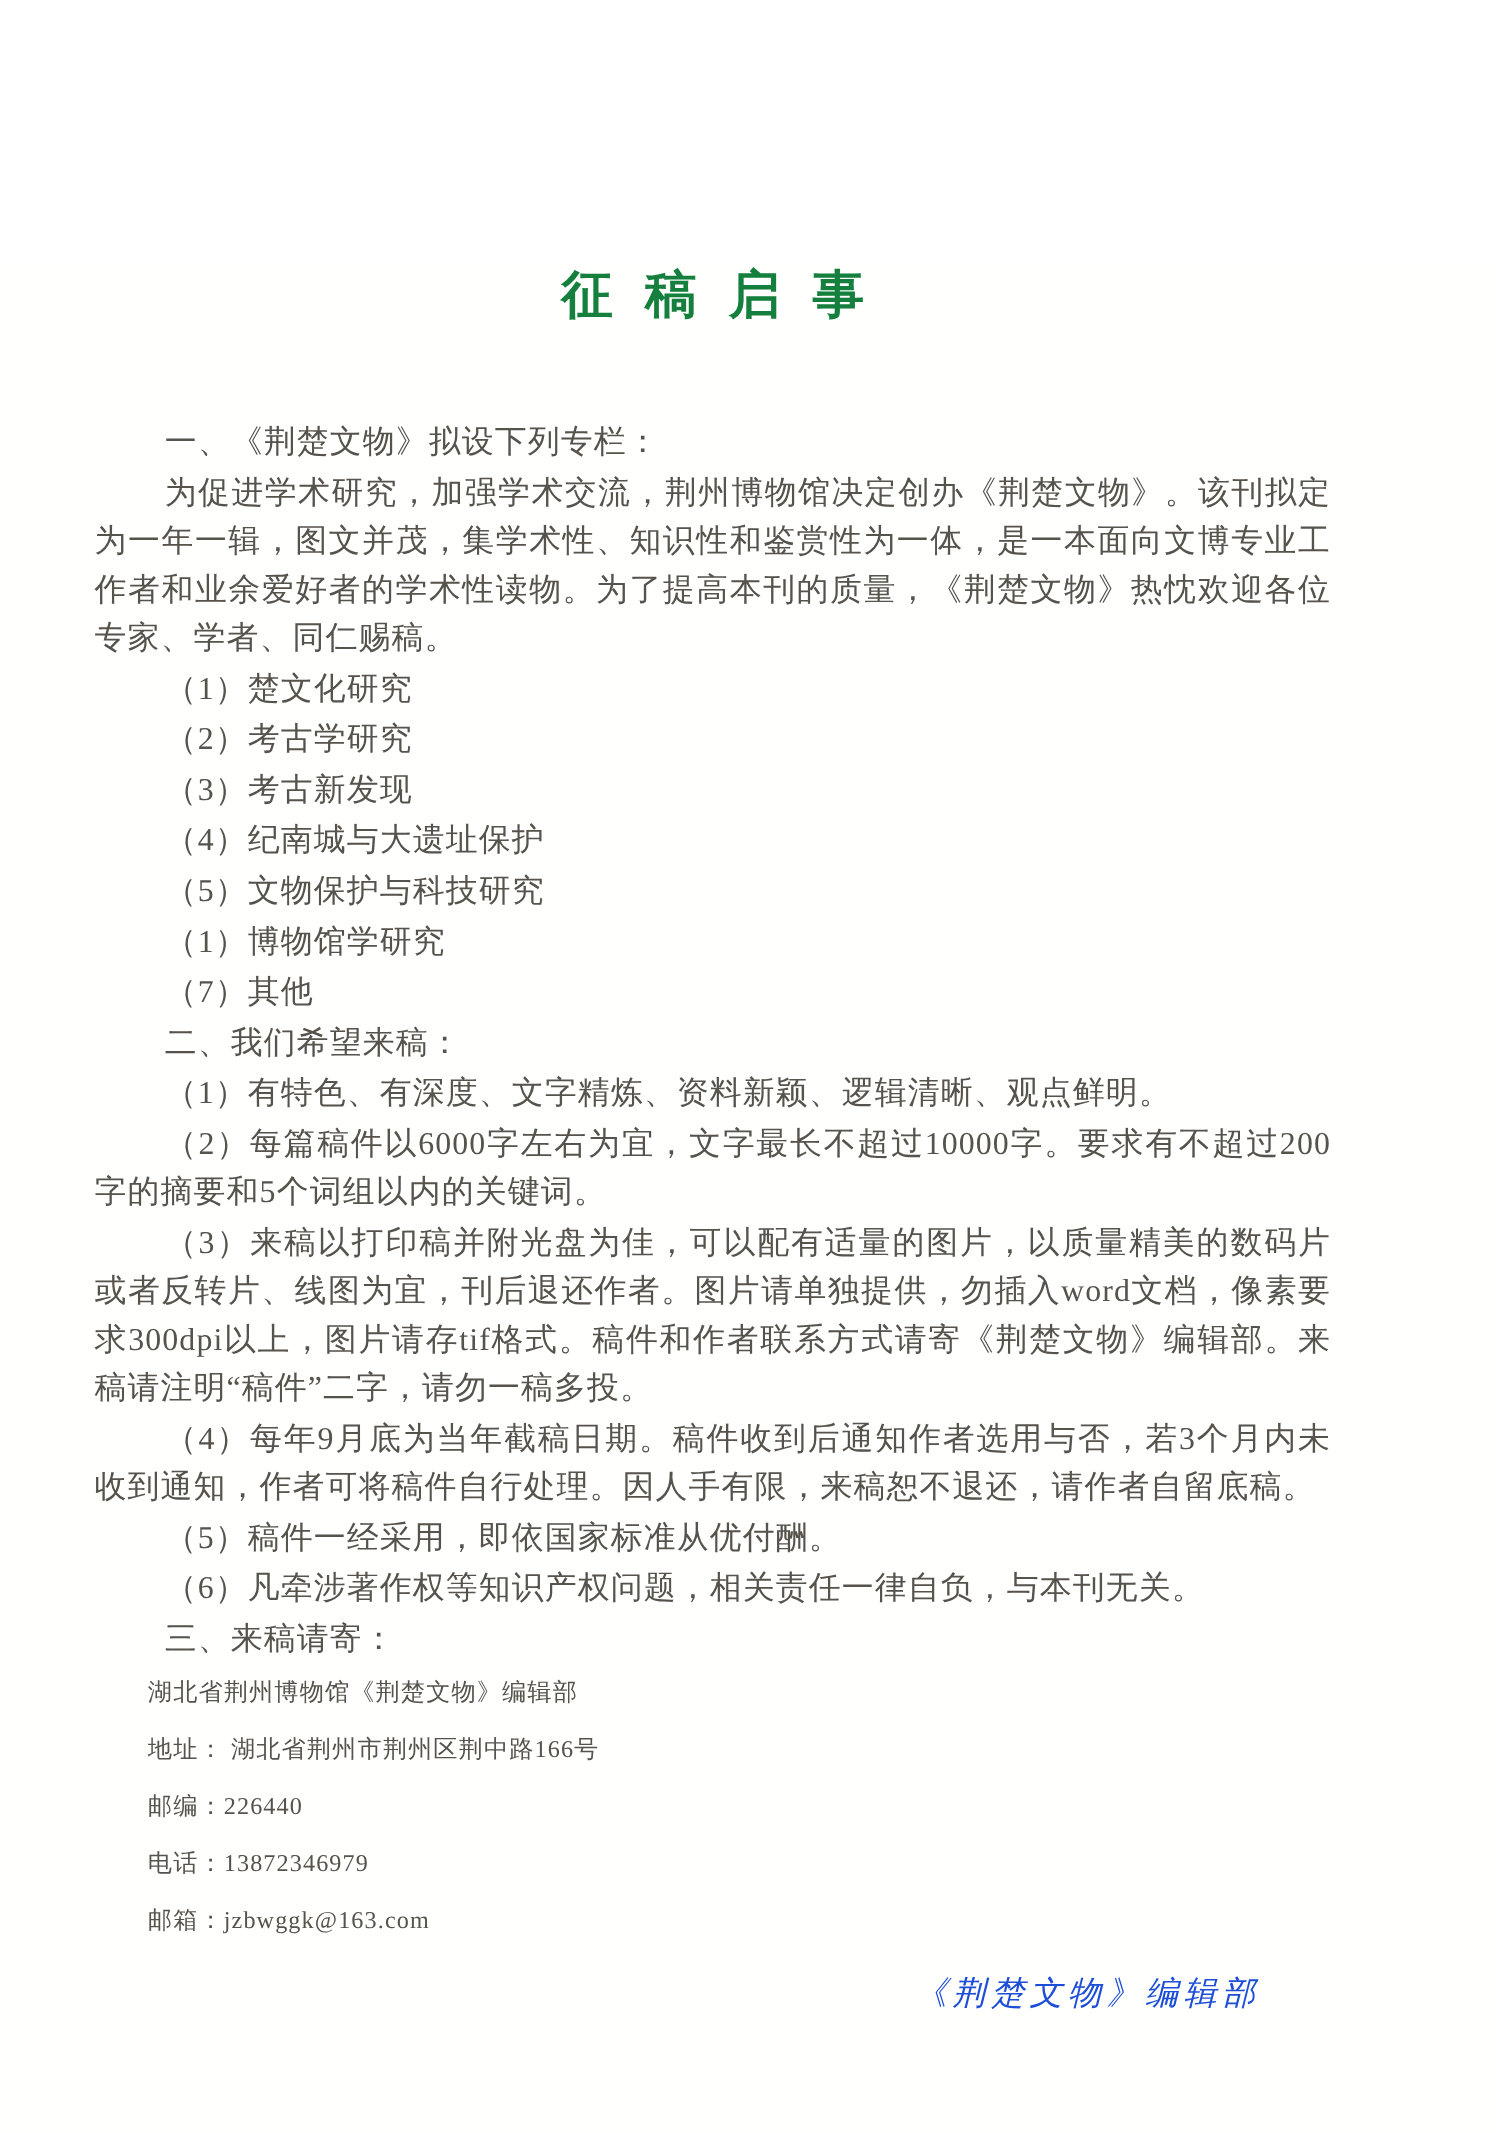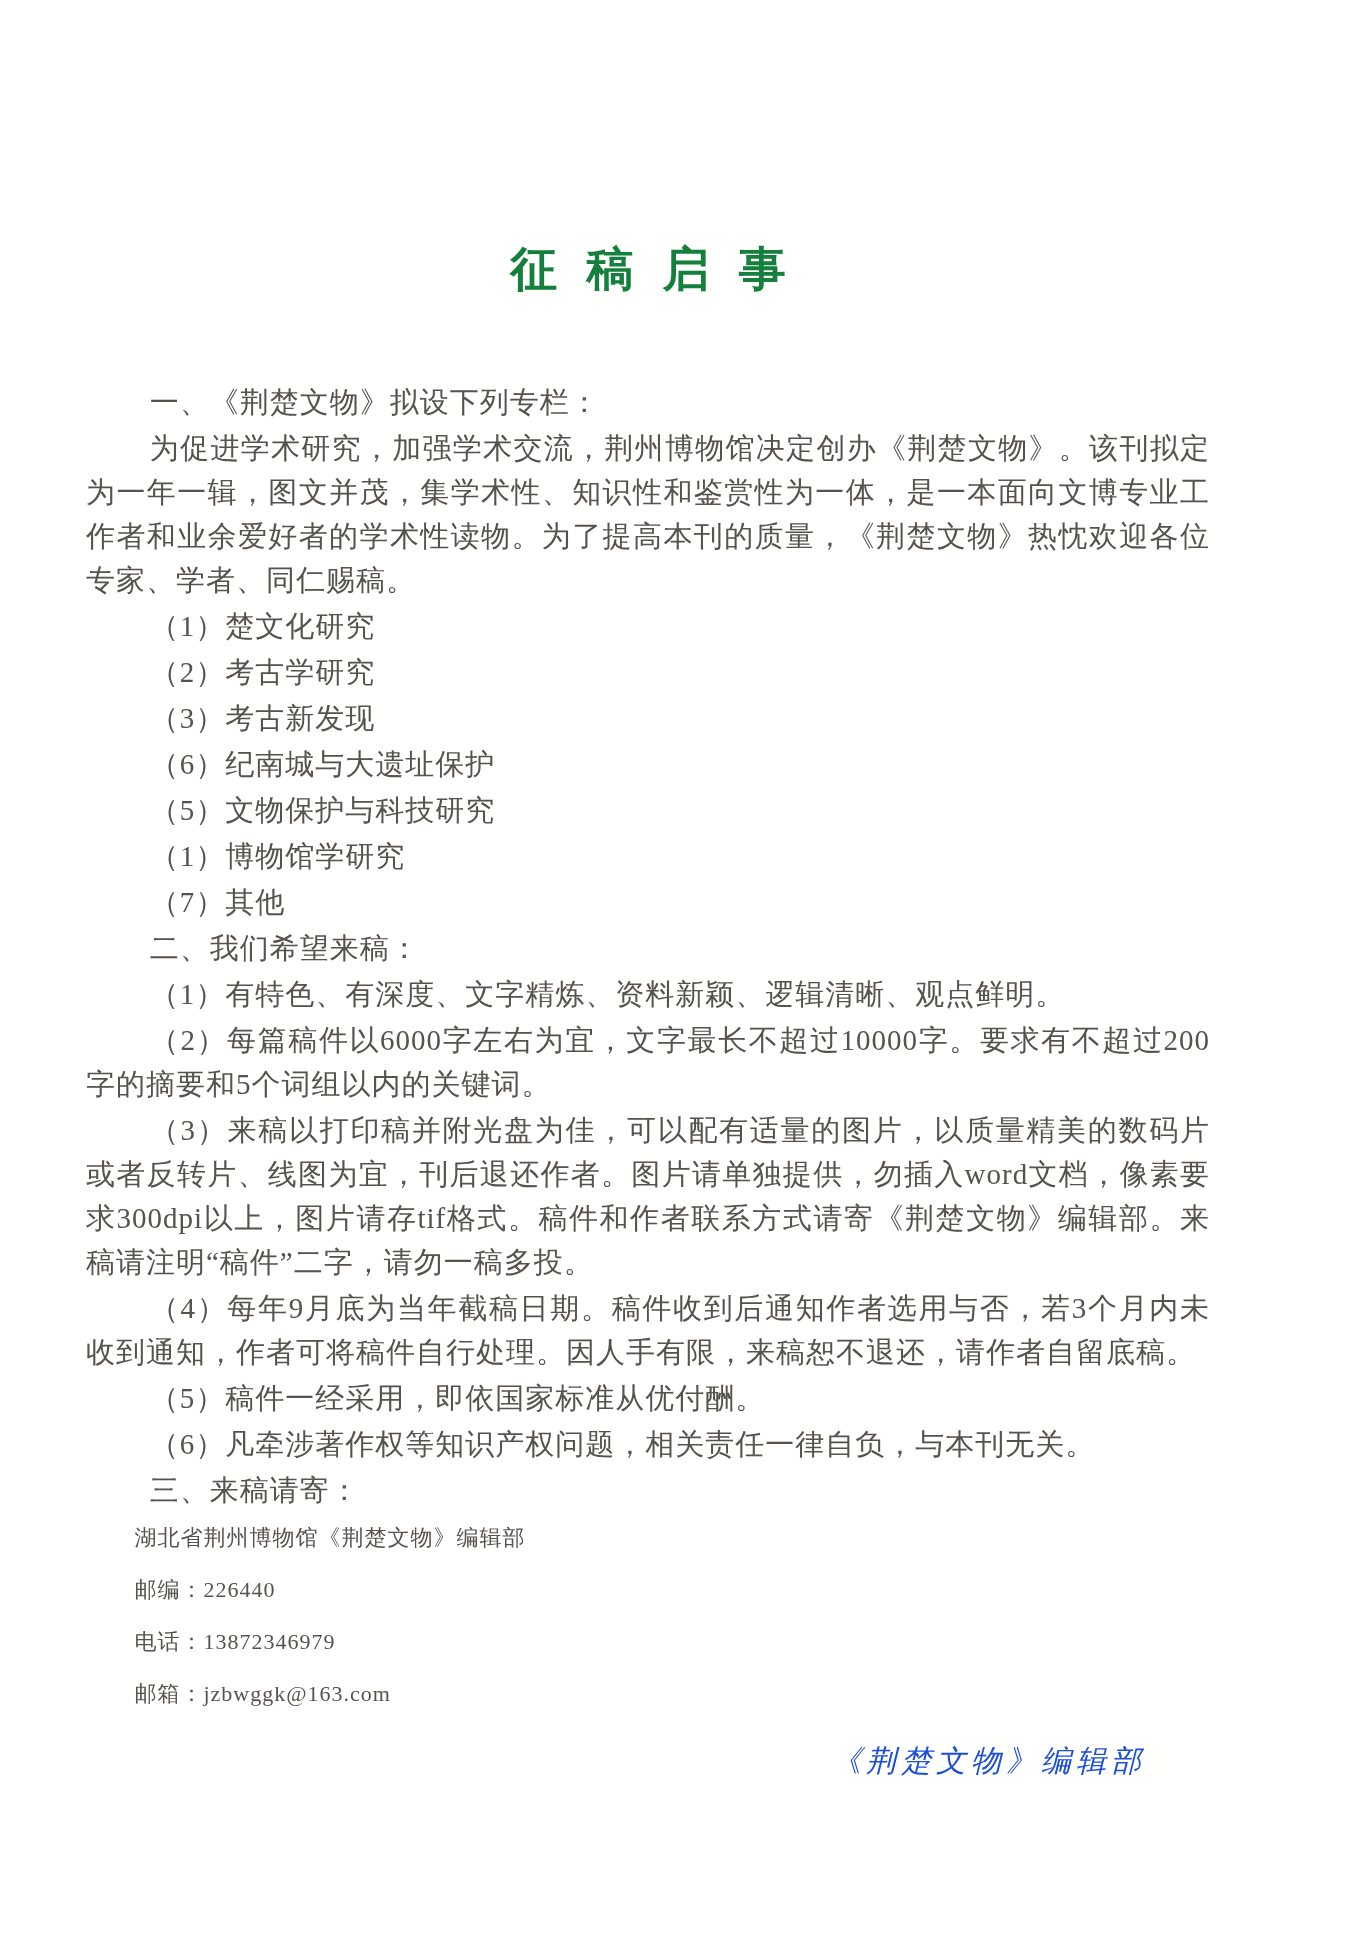--- a/index.html
+++ b/index.html
@@ -65,34 +65,35 @@
 <div class="page">
 
   <h1 class="doc-title">征稿启事</h1>
 
   <p class="body-p">一、《荆楚文物》拟设下列专栏：</p>
 
   <p class="body-p">为促进学术研究，加强学术交流，荆州博物馆决定创办《荆楚文物》。该刊拟定为一年一辑，图文并茂，集学术性、知识性和鉴赏性为一体，是一本面向文博专业工作者和业余爱好者的学术性读物。为了提高本刊的质量，《荆楚文物》热忱欢迎各位专家、学者、同仁赐稿。</p>
   <p class="body-p">（1）楚文化研究</p>
   <p class="body-p">（2）考古学研究</p>
   <p class="body-p">（3）考古新发现</p>
-  <p class="body-p">（6）纪南城与大遗址保护</p>
+  <p class="body-p">（4）纪南城与大遗址保护</p>
   <p class="body-p">（5）文物保护与科技研究</p>
   <p class="body-p">（1）博物馆学研究</p>
   <p class="body-p">（7）其他</p>
 
   <p class="body-p">二、我们希望来稿：</p>
   <p class="body-p">（1）有特色、有深度、文字精炼、资料新颖、逻辑清晰、观点鲜明。</p>
   <p class="body-p">（2）每篇稿件以6000字左右为宜，文字最长不超过10000字。要求有不超过200字的摘要和5个词组以内的关键词。</p>
   <p class="body-p">（3）来稿以打印稿并附光盘为佳，可以配有适量的图片，以质量精美的数码片或者反转片、线图为宜，刊后退还作者。图片请单独提供，勿插入word文档，像素要求300dpi以上，图片请存tif格式。稿件和作者联系方式请寄《荆楚文物》编辑部。来稿请注明“稿件”二字，请勿一稿多投。</p>
   <p class="body-p">（4）每年9月底为当年截稿日期。稿件收到后通知作者选用与否，若3个月内未收到通知，作者可将稿件自行处理。因人手有限，来稿恕不退还，请作者自留底稿。</p>
   <p class="body-p">（5）稿件一经采用，即依国家标准从优付酬。</p>
   <p class="body-p">（6）凡牵涉著作权等知识产权问题，相关责任一律自负，与本刊无关。</p>
 
   <p class="body-p">三、来稿请寄：</p>
   <p class="contact-p">湖北省荆州博物馆《荆楚文物》编辑部</p>
+  <p class="contact-p">地址： 湖北省荆州市荆州区荆中路166号</p>
   <p class="contact-p">邮编：226440</p>
   <p class="contact-p">电话：13872346979</p>
   <p class="contact-p">邮箱：jzbwggk@163.com</p>
 
   <p class="signature">《荆楚文物》编辑部</p>
 
 </div>
 
 </body></html>

